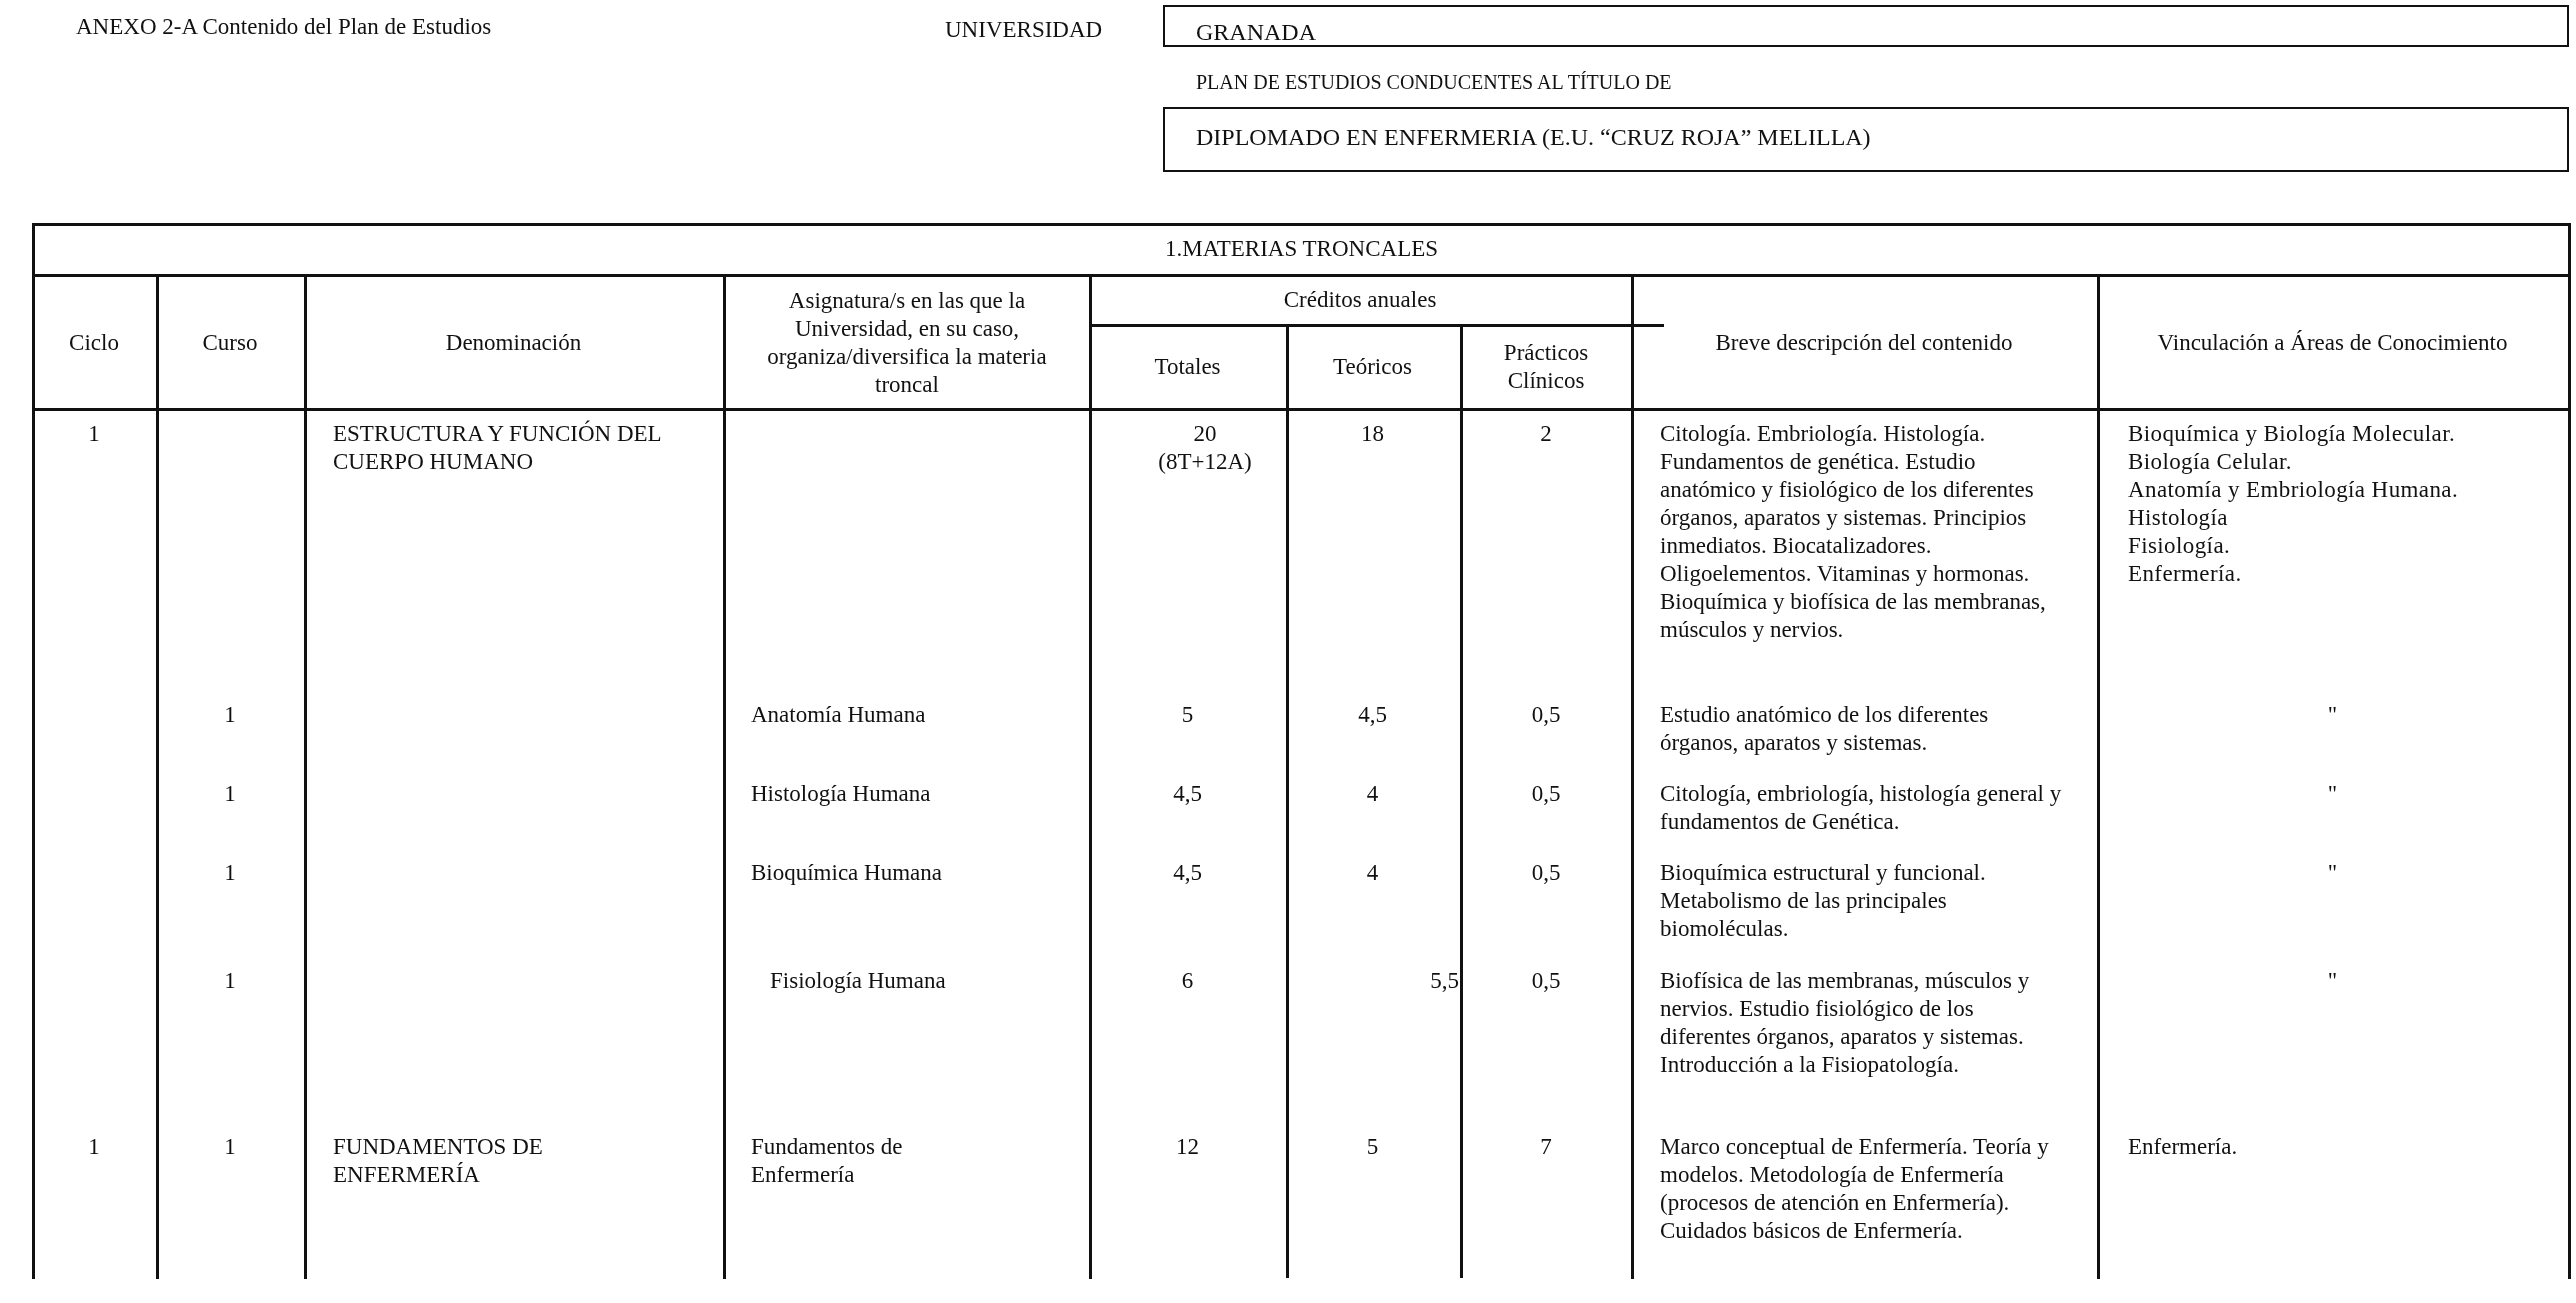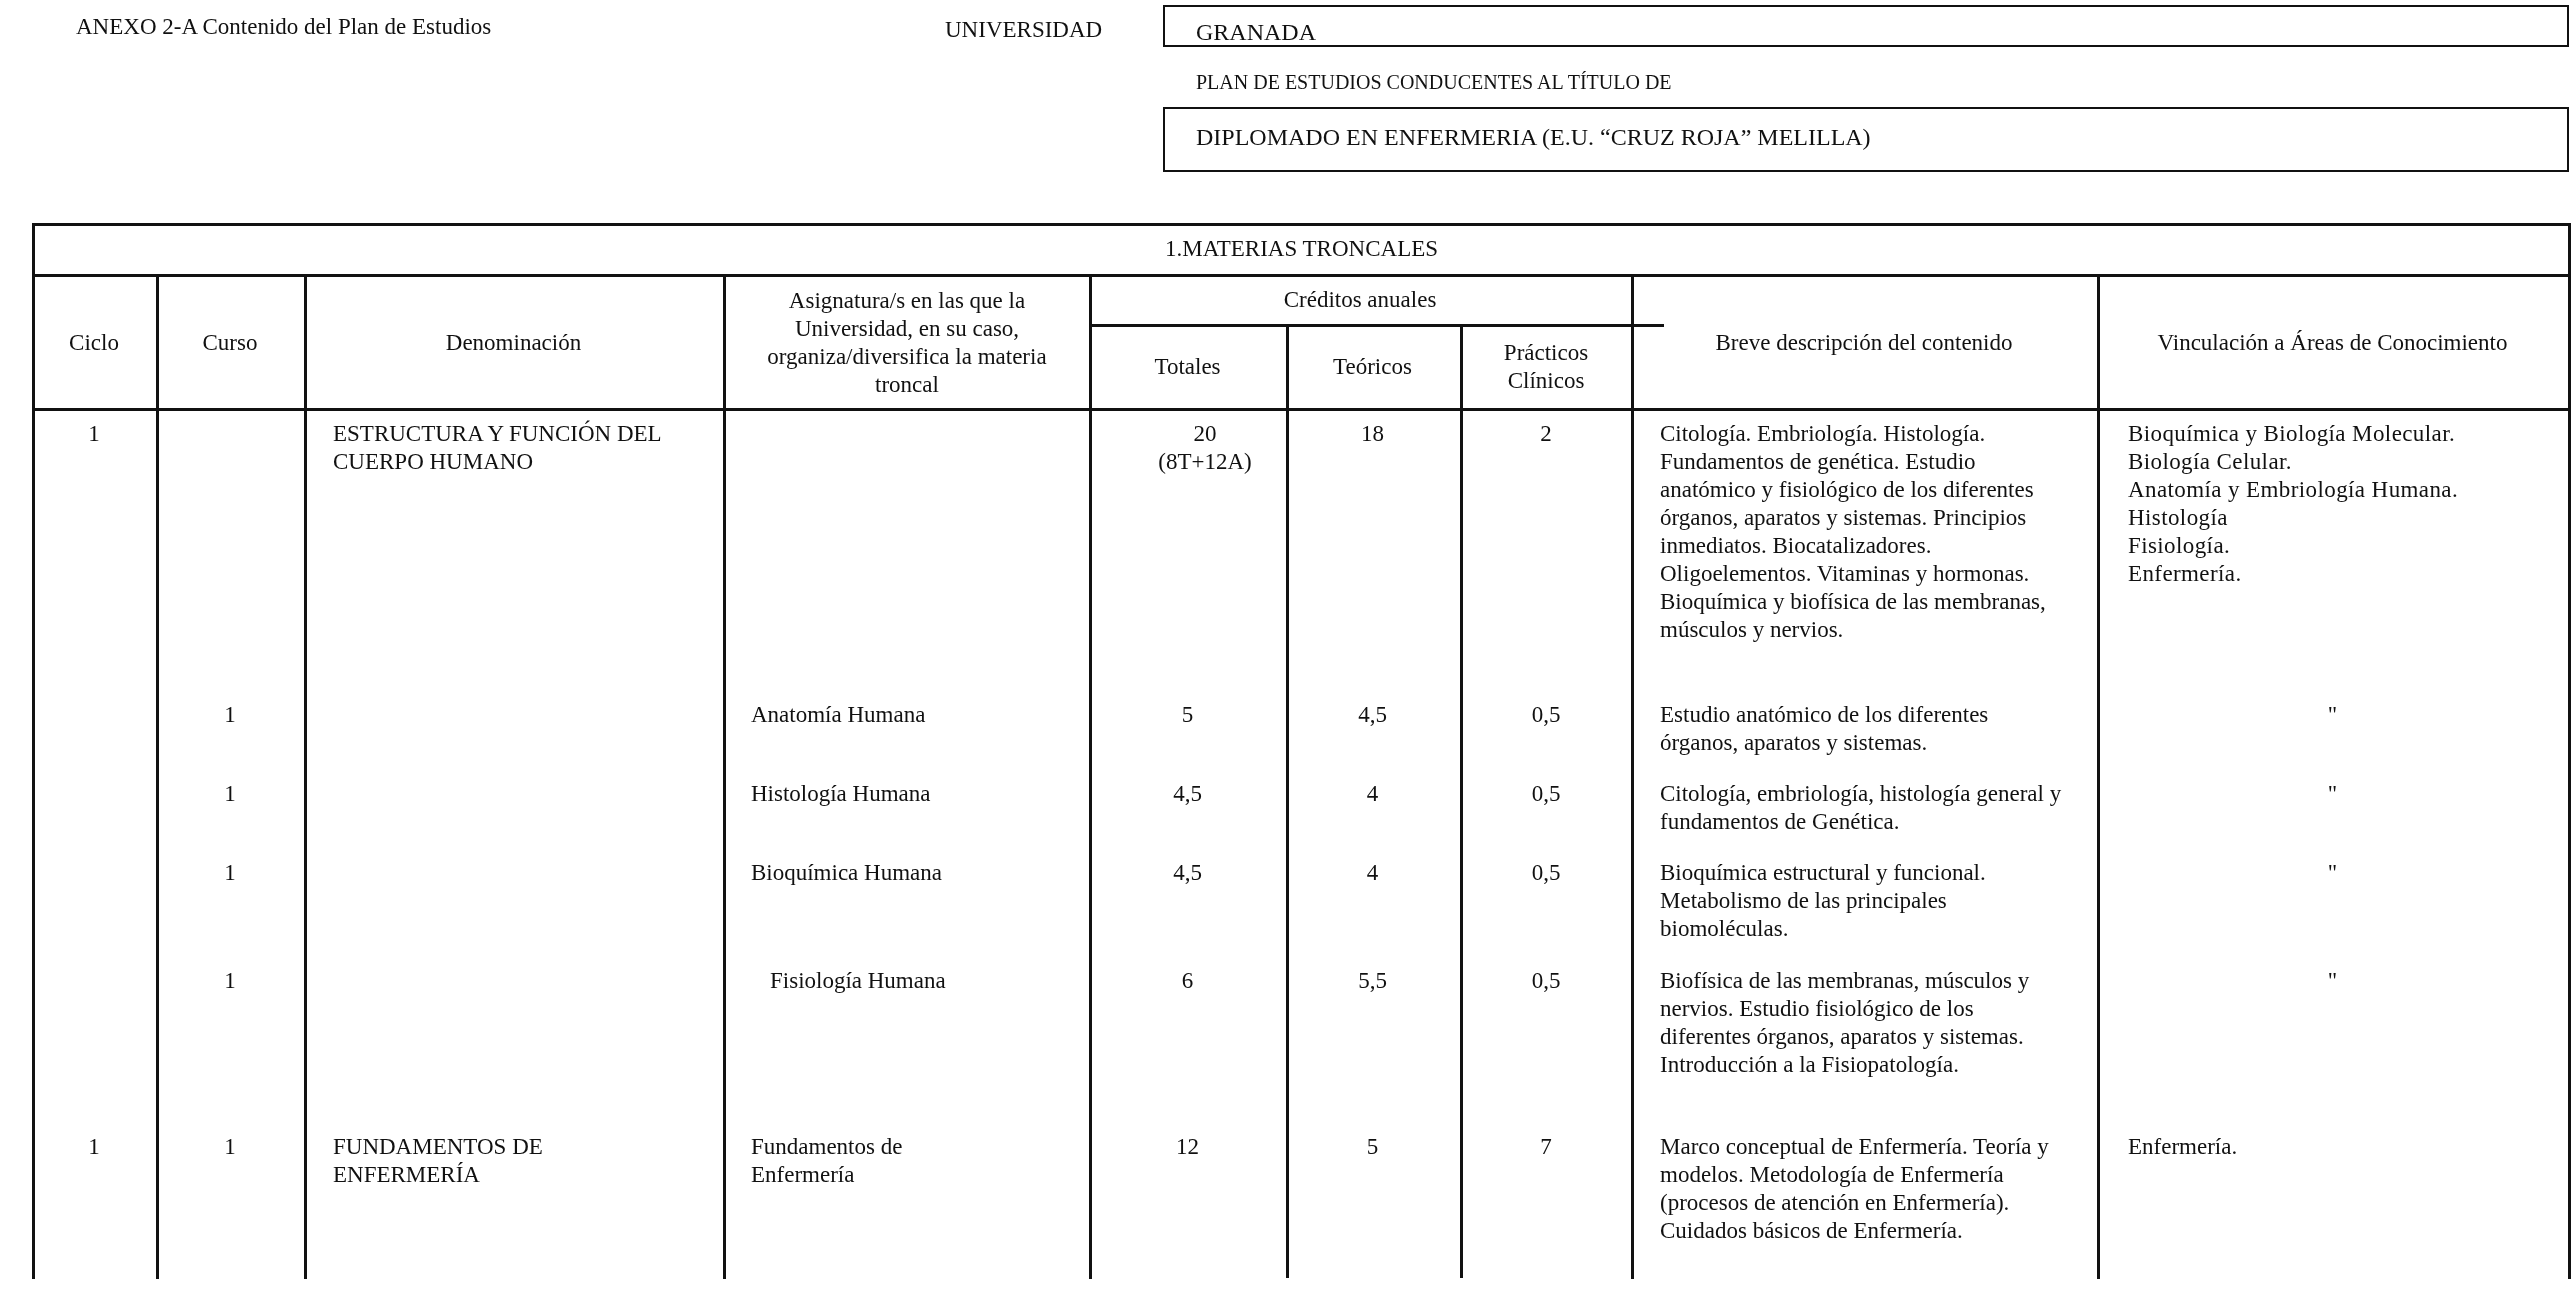--- a/index.html
+++ b/index.html
@@ -99,21 +99,21 @@
   <div class="cell" style="left:719px; top:636px; width:323px;">Bioquímica Humana</div>
   <div class="cell center" style="left:1057px; top:636px; width:197px;">4,5</div>
   <div class="cell center" style="left:1254px; top:636px; width:173px;">4</div>
   <div class="cell center" style="left:1428px; top:636px; width:172px;">0,5</div>
   <div class="cell" style="left:1628px; top:636px; width:408px;">Bioquímica estructural y funcional. Metabolismo de las principales biomoléculas.</div>
   <div class="cell center" style="left:2065px; top:636px; width:471px;">"</div>
 
   <div class="cell center" style="left:124px; top:744px; width:148px;">1</div>
   <div class="cell" style="left:738px; top:744px; width:323px;">Fisiología Humana</div>
   <div class="cell center" style="left:1057px; top:744px; width:197px;">6</div>
-  <div class="cell center" style="left:1254px; top:744px; width:173px;">5,5</div>
+  <div class="cell center" style="left:1254px; top:744px; width:173px;text-align:right;">5,5</div>
   <div class="cell center" style="left:1428px; top:744px; width:172px;">0,5</div>
   <div class="cell" style="left:1628px; top:744px; width:408px;">Biofísica de las membranas, músculos y nervios. Estudio fisiológico de los diferentes órganos, aparatos y sistemas. Introducción a la Fisiopatología.</div>
   <div class="cell center" style="left:2065px; top:744px; width:471px;">"</div>
 
   <div class="cell center" style="left:0; top:910px; width:124px;">1</div>
   <div class="cell center" style="left:124px; top:910px; width:148px;">1</div>
   <div class="cell" style="left:301px; top:910px; width:306px;">FUNDAMENTOS DE ENFERMERÍA</div>
   <div class="cell" style="left:719px; top:910px; width:221px;">Fundamentos de Enfermería</div>
   <div class="cell center" style="left:1057px; top:910px; width:197px;">12</div>
   <div class="cell center" style="left:1254px; top:910px; width:173px;">5</div>

